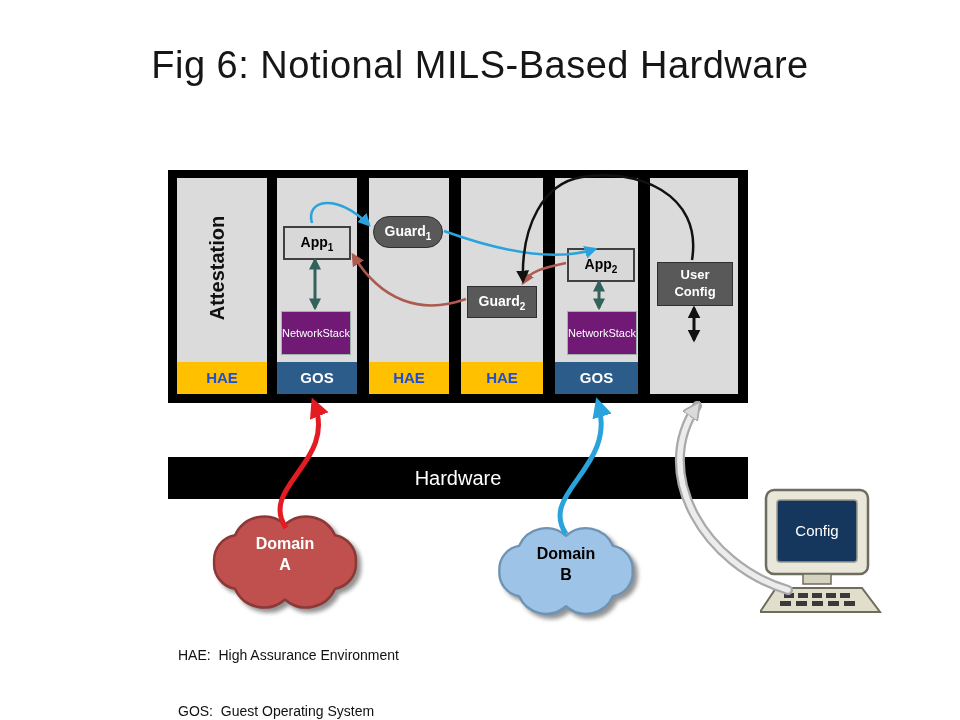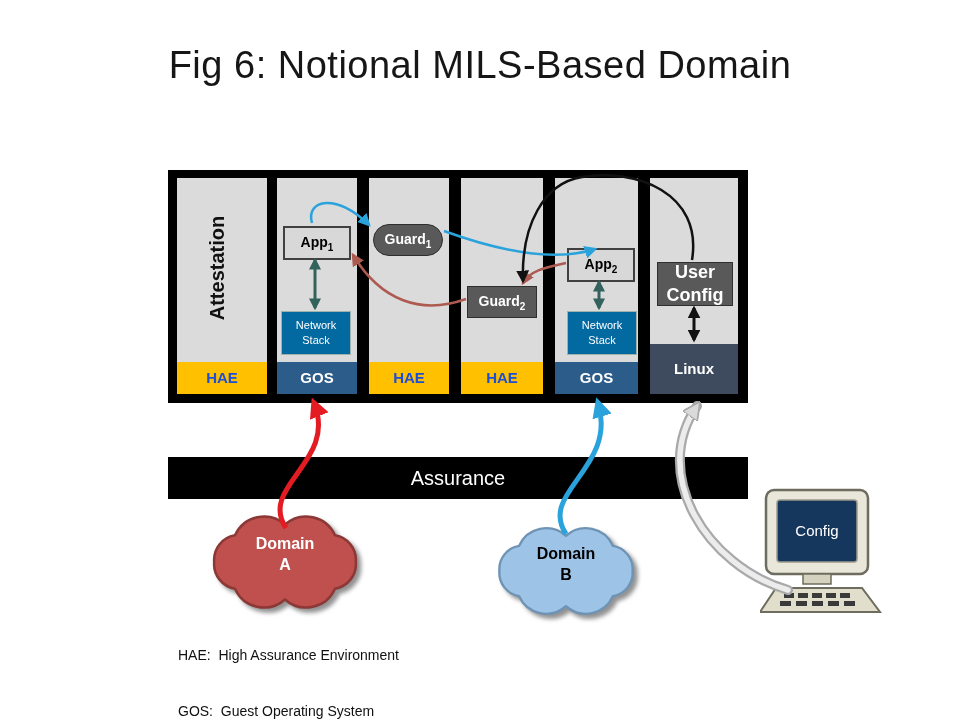--- a/index.html
+++ b/index.html
@@ -15,64 +15,63 @@
   .bar.gos{background:#2B5C8A;color:#ffffff;}
   .bar.linux{background:#3E4A5E;color:#fff;top:344px;height:50px;line-height:50px;}
   #attestation{left:132px;top:252px;width:180px;height:32px;transform:rotate(-90deg);
        text-align:center;font-weight:bold;font-size:20px;color:#111;}
   .appbox{position:absolute;background:#D8D8D8;border:2px solid #404040;text-align:center;
        font-weight:bold;font-size:14px;color:#000;display:flex;align-items:center;justify-content:center;}
   .appbox sub{font-size:10px;}
   .guardbox{position:absolute;background:#595959;border:1.5px solid #2F2F2F;color:#fff;text-align:center;
        font-weight:bold;font-size:14px;display:flex;align-items:center;justify-content:center;}
   .guardbox sub{font-size:10px;}
-  .nsbox{position:absolute;background:#0369a1;border:1px solid #9FB3AC;color:#fff;text-align:center;
-       font-size:11px;line-height:1.35;display:flex;flex-direction:column;align-items:center;justify-content:center;}
+  .nsbox{position:absolute;background:#701a75;border:1px solid #9FB3AC;color:#fff;text-align:center;
+       font-size:11px;line-height:1.35;display:flex;flex-direction:row;align-items:center;justify-content:center;}
   .ucbox{position:absolute;background:#595959;border:1.5px solid #2F2F2F;color:#fff;text-align:center;
-       font-weight:bold;font-size:18px;line-height:1.3;display:flex;flex-direction:column;align-items:center;justify-content:center;}
+       font-weight:bold;font-size:13px;line-height:1.3;display:flex;flex-direction:column;align-items:center;justify-content:center;}
   #kernel{left:168px;top:419px;width:580px;height:30px;background:#E00000;color:#fff;
        font-weight:bold;font-size:17px;text-align:center;line-height:30px;}
   #hardware{left:168px;top:457px;width:580px;height:42px;background:#000;color:#fff;
        font-size:20px;text-align:center;line-height:42px;}
   #legend{left:178px;top:608px;font-size:14px;color:#111;line-height:1.35;white-space:pre;}
   #arrows{left:0;top:0;width:960px;height:720px;pointer-events:none;z-index:50;}
   .cloudsvg{filter:drop-shadow(4px 4px 2px rgba(110,110,110,.75));}
   .cloudtext{text-align:center;font-weight:bold;font-size:16px;line-height:1.3;z-index:10;}
   #cloud-a-text{left:200px;top:534px;width:170px;color:#fff;}
   #cloud-b-text{left:486px;top:544px;width:160px;color:#000;}
 </style>
 </head>
 <body>
 
 <div id="page">
 
-  <div class="abs" id="title">Fig 6: Notional MILS-Based Domain</div>
+  <div class="abs" id="title">Fig 6: Notional MILS-Based Hardware</div>
 
   <div class="abs" id="frame"></div>
 
   <div class="part" style="left:177px;width:90px;"></div>
   <div class="part" style="left:277px;width:80px;"></div>
   <div class="part" style="left:369px;width:80px;"></div>
   <div class="part" style="left:461px;width:82px;"></div>
   <div class="part" style="left:555px;width:83px;"></div>
   <div class="part" style="left:650px;width:88px;"></div>
 
   <div class="abs" id="attestation">Attestation</div>
 
   <div class="bar hae" style="left:177px;width:90px;">HAE</div>
   <div class="bar gos" style="left:277px;width:80px;">GOS</div>
   <div class="bar hae" style="left:369px;width:80px;">HAE</div>
   <div class="bar hae" style="left:461px;width:82px;">HAE</div>
   <div class="bar gos" style="left:555px;width:83px;">GOS</div>
-  <div class="bar linux" style="left:650px;width:88px;">Linux</div>
 
   <div class="appbox" style="left:283px;top:226px;width:64px;height:30px;">
     <span><span>App</span><sub>1</sub></span>
   </div>
-  <div class="guardbox" style="left:373px;top:224px;width:68px;height:30px;border-radius:16px;">
+  <div class="guardbox" style="left:373px;top:216px;width:68px;height:30px;border-radius:16px;">
     <span><span>Guard</span><sub>1</sub></span>
   </div>
   <div class="guardbox" style="left:467px;top:286px;width:68px;height:30px;">
     <span><span>Guard</span><sub>2</sub></span>
   </div>
   <div class="appbox" style="left:567px;top:248px;width:64px;height:30px;">
     <span><span>App</span><sub>2</sub></span>
   </div>
   <div class="nsbox" style="left:281px;top:311px;width:68px;height:42px;">
     <span>Network</span>
@@ -80,21 +79,21 @@
   </div>
   <div class="nsbox" style="left:567px;top:311px;width:68px;height:42px;">
     <span>Network</span>
     <span>Stack</span>
   </div>
   <div class="ucbox" style="left:657px;top:262px;width:74px;height:42px;">
     <span>User</span>
     <span>Config</span>
   </div>
 
-  <div class="abs" id="hardware">Assurance</div>
+  <div class="abs" id="hardware">Hardware</div>
 
   <svg class="abs cloudsvg" style="left:200px;top:512px;" width="170" height="100" viewBox="0 0 200 120">
     <path d="M15,60 A30,30 0 0 1 40,28 A38,38 0 0 1 100,15 A38,38 0 0 1 160,28 A30,30 0 0 1 185,60 A30,30 0 0 1 160,92 A38,38 0 0 1 100,105 A38,38 0 0 1 40,92 A30,30 0 0 1 15,60 Z" fill="#C0504D" stroke="#8C3836" stroke-width="3" stroke-linejoin="round"></path>
   </svg>
   <div class="abs cloudtext" id="cloud-a-text">
     <div>Domain</div>
     <div>A</div>
   </div>
 
   <svg class="abs cloudsvg" style="left:486px;top:524px;" width="160" height="94" viewBox="0 0 200 120">

